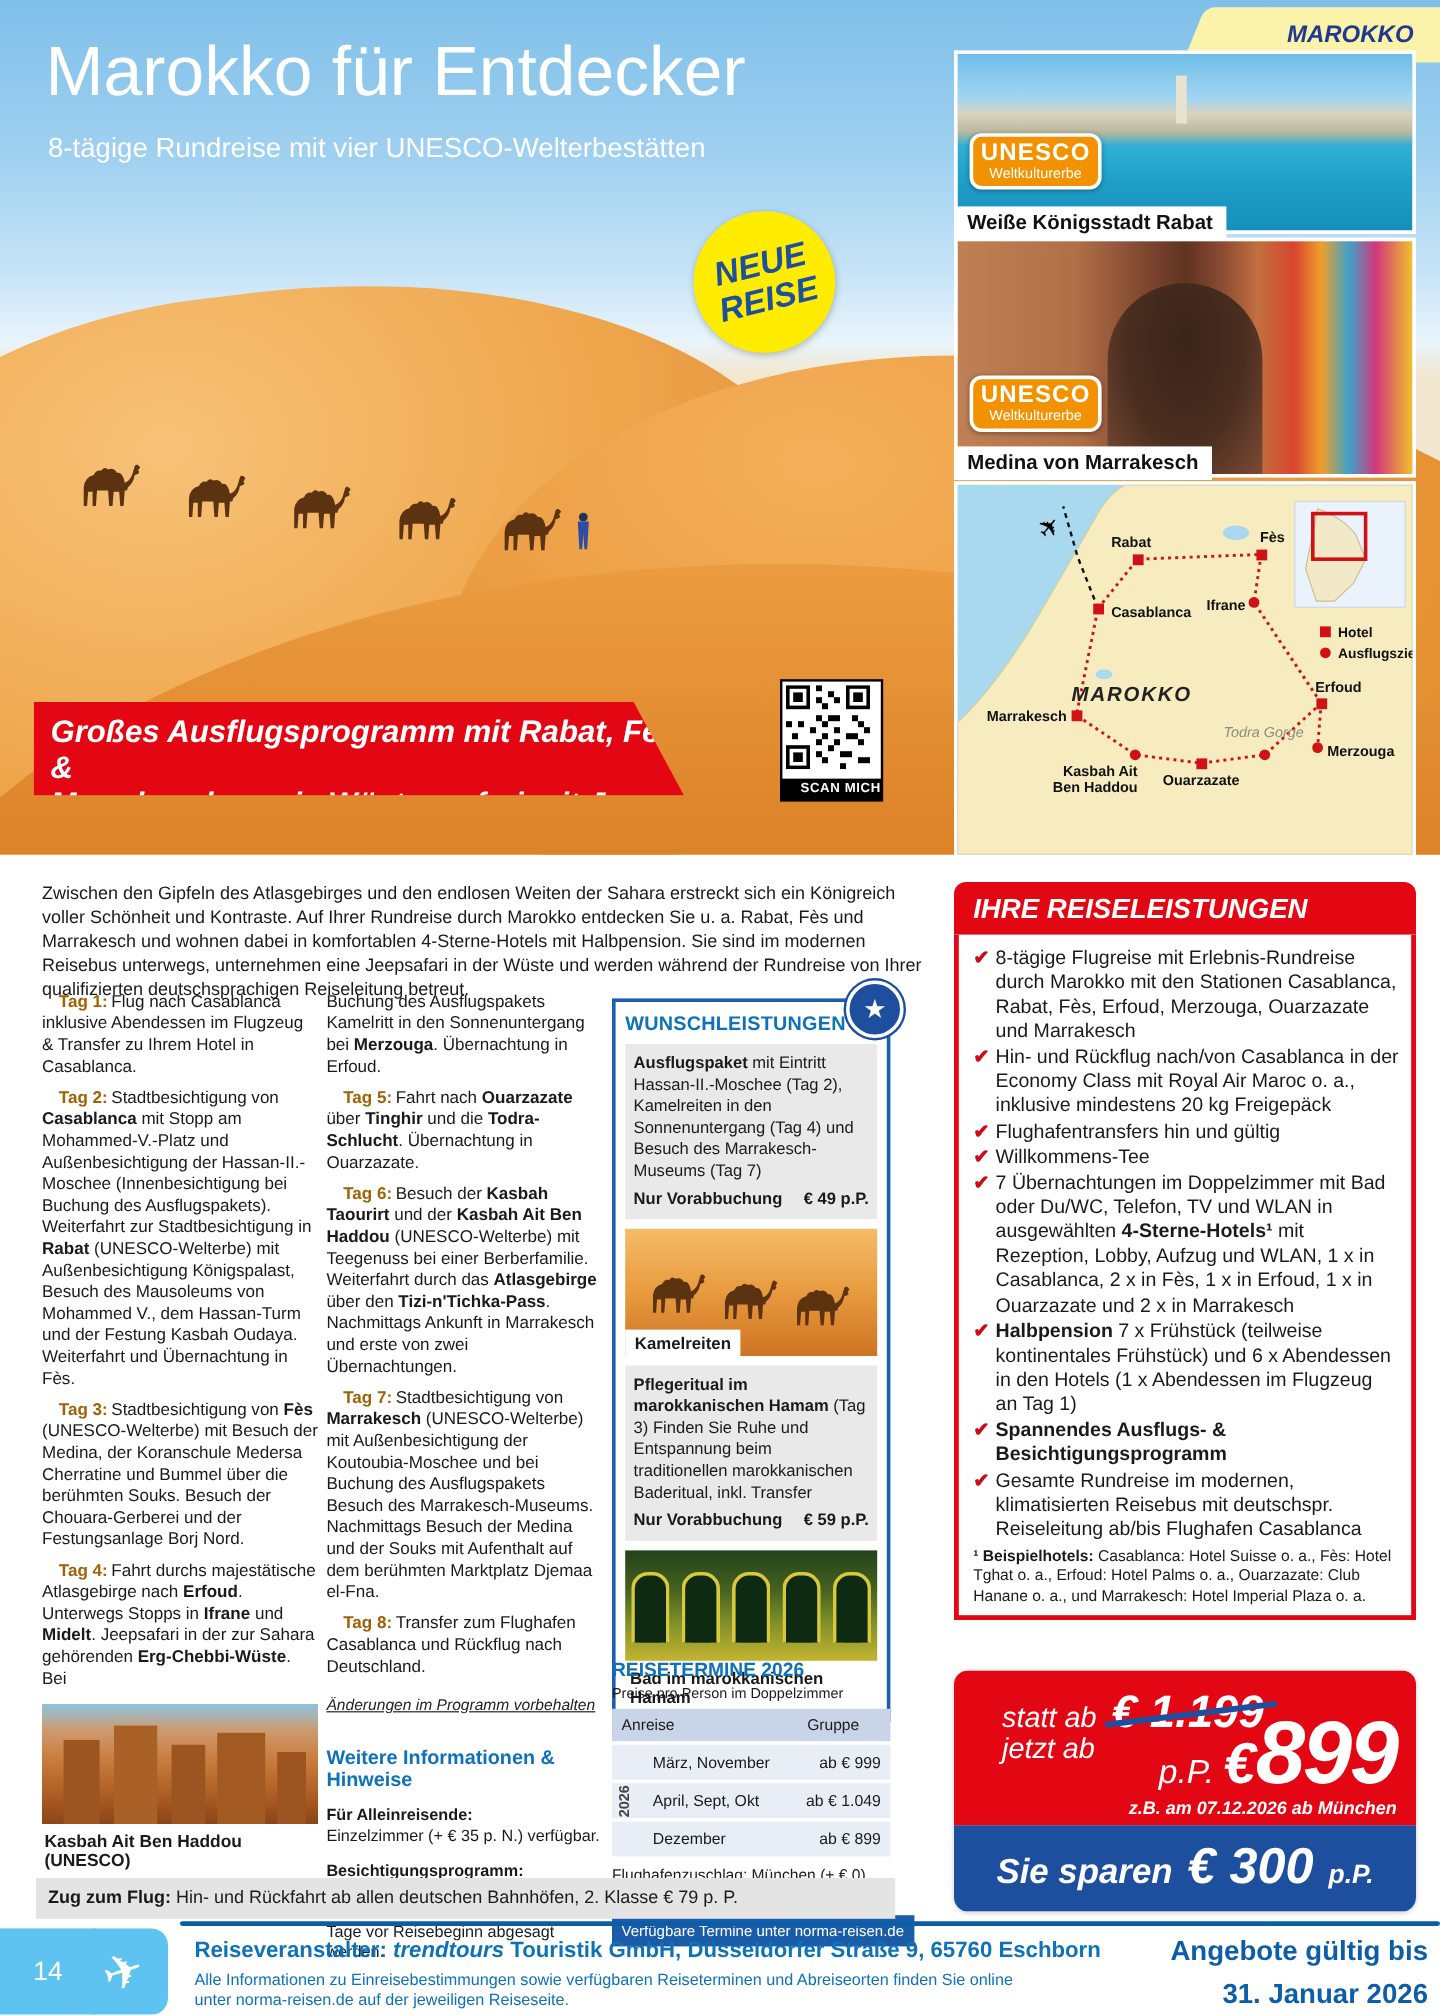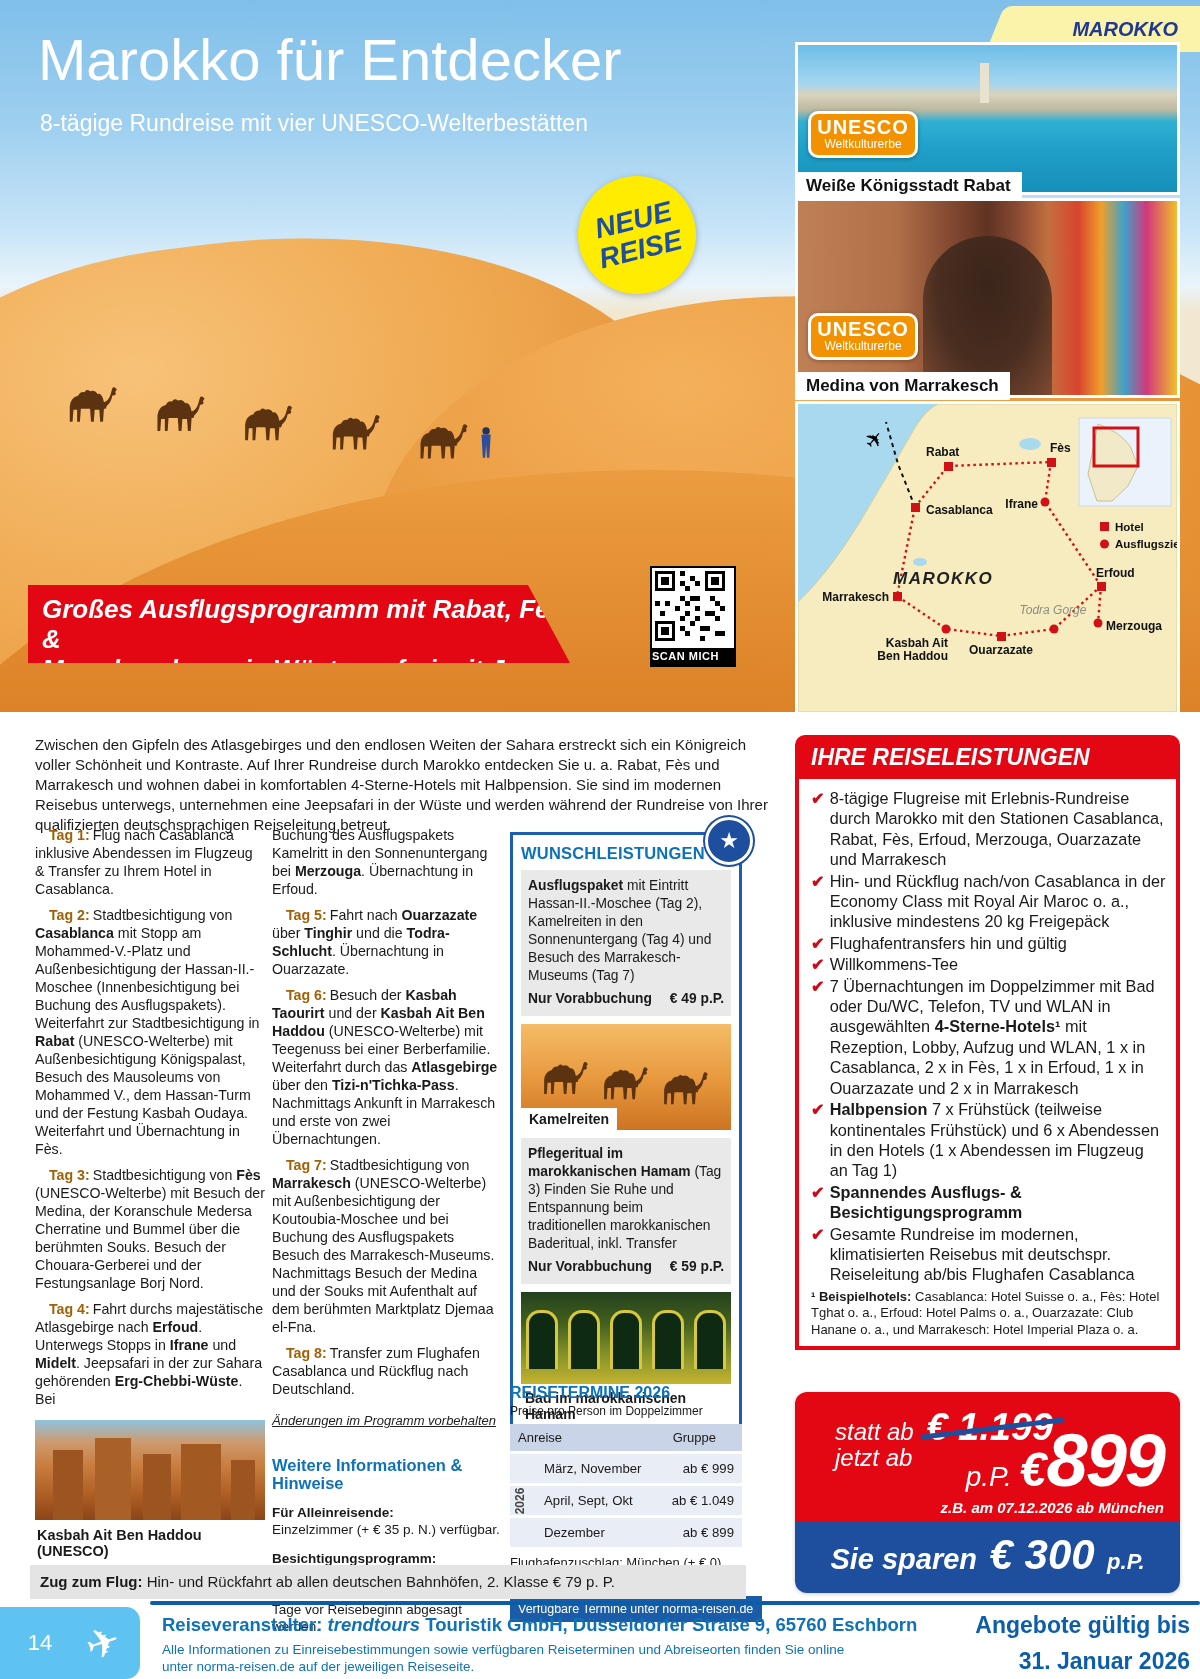--- a/index.html
+++ b/index.html
@@ -54,21 +54,21 @@
   
   .map-card{left:795px;top:401px;width:385px;height:314px;border:3px solid #fff;box-sizing:border-box;background:#a8d9ef;}
 
   
   .banner{left:28px;top:585px;width:542px;height:78px;background:#e30613;
           clip-path:polygon(0 0,calc(100% - 42px) 0,100% 100%,0 100%);
           padding:9px 0 0 14px;box-sizing:border-box;}
   .banner div{color:#fff;font-size:26px;font-weight:bold;font-style:italic;line-height:30px;}
   .qr{left:650px;top:566px;width:86px;background:#000;padding:2px;box-sizing:border-box;}
   .qr .quiet{background:#fff;padding:3px;}
-  .qr-label{background:#000;color:#fff;text-align:left;font-size:11px;font-weight:bold;
+  .qr-label{background:#000;color:#fff;text-align:right;font-size:11px;font-weight:bold;
             letter-spacing:.5px;line-height:17px;}
 
   
   .intro{left:35px;top:720px;width:748px;font-size:15px;line-height:20px;}
   .col{width:230px;font-size:14.2px;line-height:18px;}
   .col1{left:35px;top:826px;}
   .col2{left:272px;top:826px;}
   .tag{margin:0 0 8px 0;}
   .tag-label{color:#a16207;font-weight:bold;margin-right:3px;margin-left:14px;}
   .sb{font-weight:bold;}

